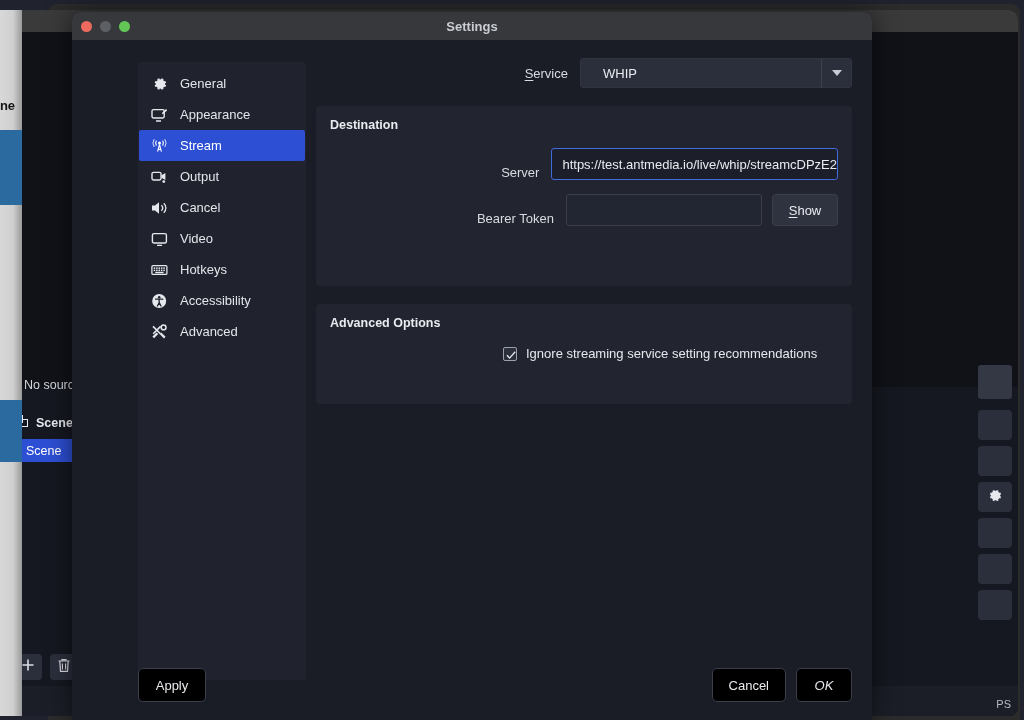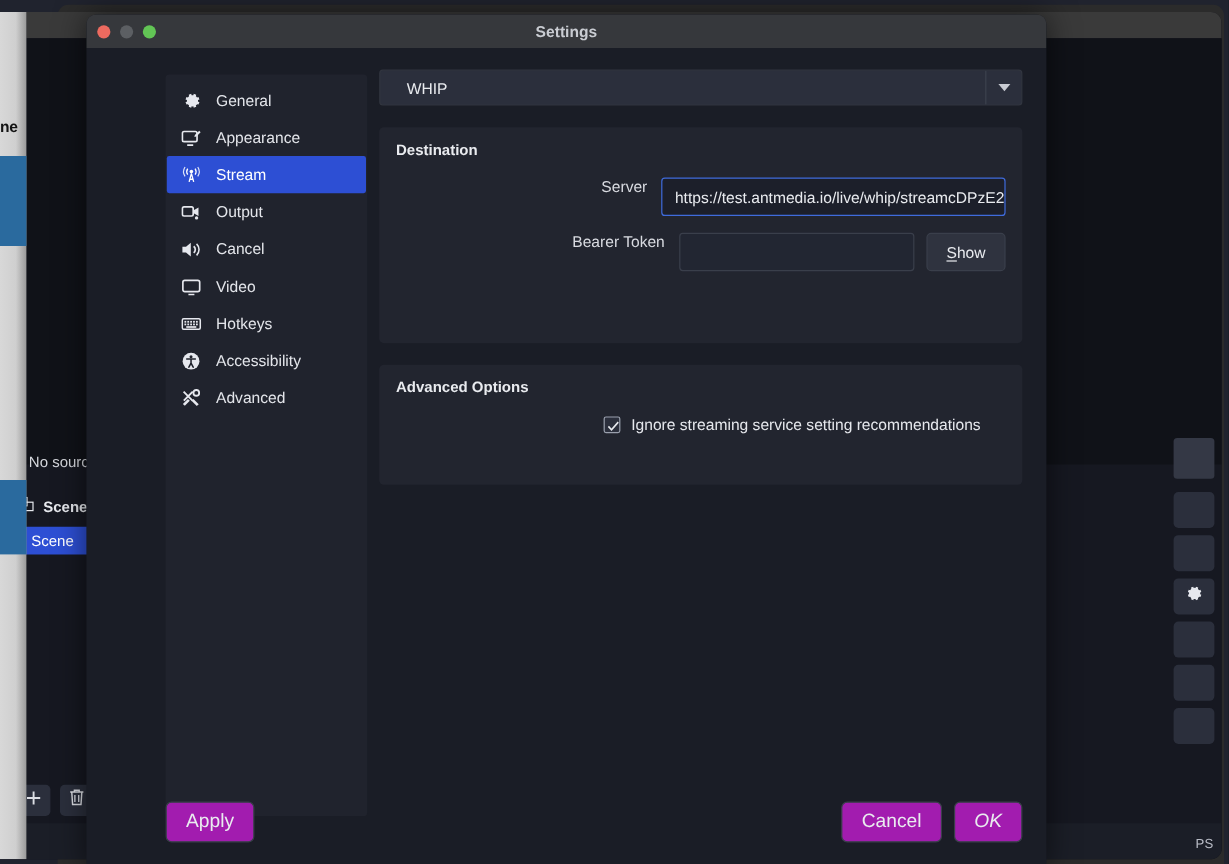--- a/index.html
+++ b/index.html
@@ -172,21 +172,21 @@
     border-right: 5px solid transparent; border-top: 6px solid #c8cbd3;
   }
 
   .group {
     background: #22252f; border-radius: 4px; padding: 12px 14px 16px 14px;
     margin-bottom: 18px;
   }
   .group-title {
     font-size: 12.5px; font-weight: 700; color: #e9ebef; margin-bottom: 16px;
   }
-  .frow { display: flex; align-items: flex-start; margin-bottom: 14px; }
+  .frow { display: flex; align-items: flex-end; margin-bottom: 14px; }
   .frow:last-child { margin-bottom: 0; }
   .frow .lab {
     width: 236px; text-align: right; padding-right: 12px;
     font-size: 13px; color: #d9dbe1;
   }
   .txtfield {
     flex: 1; height: 32px; background: #222632; border-radius: 3px;
     border: 1px solid #3a3f4b;
     display: flex; align-items: center; padding-left: 10px;
     font-size: 13px; color: #e9ebef;
@@ -209,23 +209,23 @@
   .chk svg { position: absolute; left: 1px; top: 1px; }
   .checkrow .ctext { font-size: 13px; color: #e6e8ed; }
 
   
   .footer {
     position: absolute; left: 18px; right: 20px; bottom: 22px;
     display: flex; align-items: center;
   }
   .btn {
     min-width: 68px; height: 34px; padding: 0 16px;
-    background: #a21caf; border: 1px solid #3a3f4b; border-radius: 5px;
-    display: flex; align-items: center; justify-content: center;
-    font-size: 16px; color: #e9ebef;
+    background: #000000; border: 1px solid #3a3f4b; border-radius: 5px;
+    display: flex; align-items: center; justify-content: center;
+    font-size: 13px; color: #e9ebef;
   }
   .spacer { flex: 1; }
   .btn-cancel { margin-right: 10px; min-width: 68px; }
   .btn-ok { min-width: 56px; font-style: italic; }
   .u { text-decoration: underline; text-underline-offset: 2px; }
 </style>
 </head>
 <body>
 
 <div id="backdrop">
@@ -425,20 +425,21 @@
               <circle cx="12.6" cy="3.4" r="2.4" fill="none" stroke="#e6e8ee" stroke-width="1.5"></circle>
             </svg>
           </span>
           <span class="nav-label">Advanced</span>
         </div>
       </div>
 
       <div class="content">
 
         <div class="row-service">
+          <div class="lab"><span class="u">S</span>ervice</div>
           <div class="combo">
             <span class="val">WHIP</span>
             <span class="arrowbox">
               <span class="caret"></span>
             </span>
           </div>
         </div>
 
         <div class="group group-dest">
           <div class="group-title">Destination</div>

